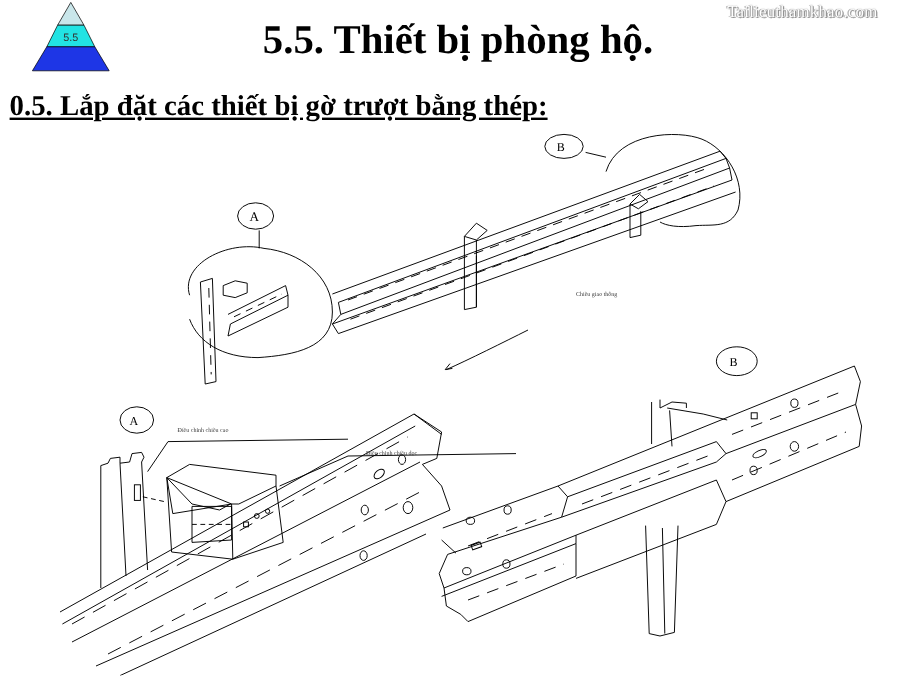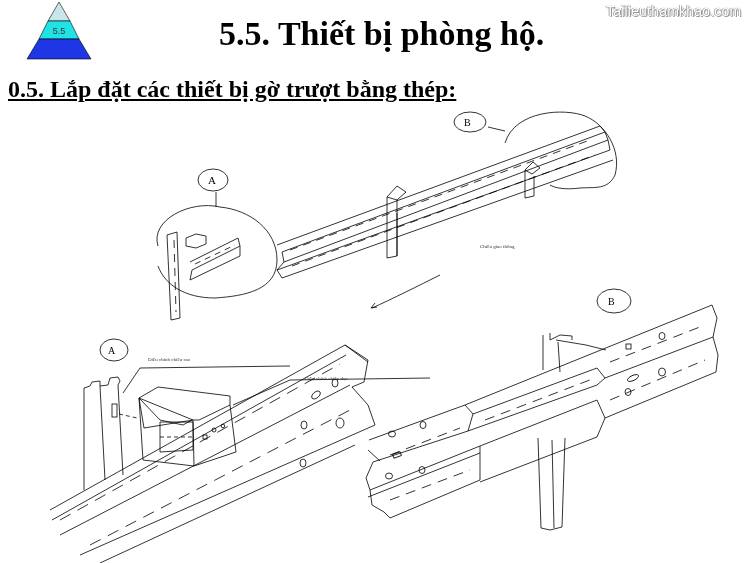--- a/index.html
+++ b/index.html
@@ -2,21 +2,21 @@
 <html><head>
 <meta charset="utf-8">
 <style>
   html, body { margin: 0; padding: 0; }
   body {
     width: 750px; height: 563px; background: #ffffff; position: relative; overflow: hidden;
     font-family: "Liberation Serif", serif;
   }
   .logo { position: absolute; left: 24px; top: 0px; width: 70px; height: 60px; }
   .watermark {
-    position: absolute; left: 606px; top: 3px; font-family: Liberation Sans, sans-serif;
+    position: absolute; left: 606px; top: 3px; font-family: Liberation Serif, serif;
     font-size: 14px; color: #ffffff; letter-spacing: 0.2px;
     text-shadow: 0 0 1px #777, 1px 1px 0 #999, -1px 0 0 #bbb;
   }
   .title {
     position: absolute; left: 219px; top: 14px; font-family: "Liberation Serif", serif;
     font-weight: bold; font-size: 34px; color: #000; white-space: nowrap; line-height: 40px;
   }
   .subtitle {
     position: absolute; left: 8px; top: 74px; font-family: "Liberation Serif", serif;
     font-weight: bold; font-size: 24px; color: #000; text-decoration: underline;

